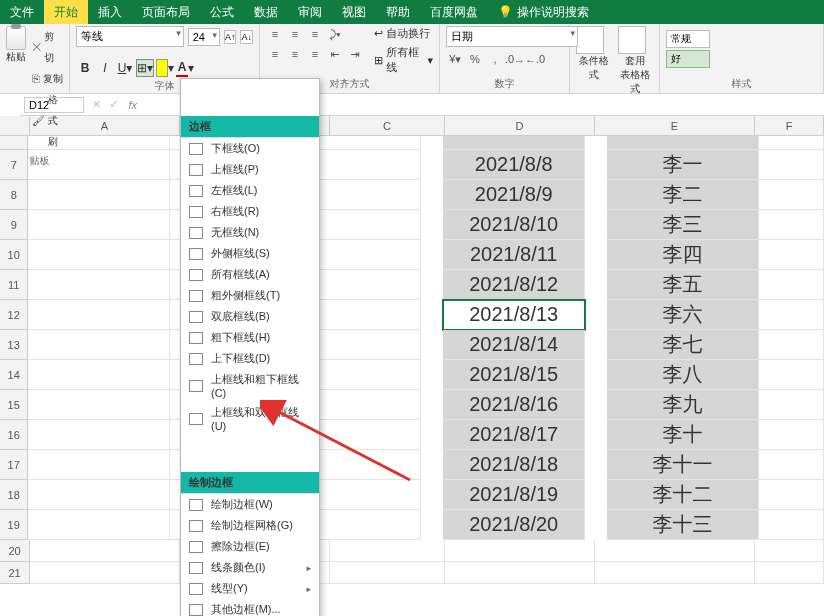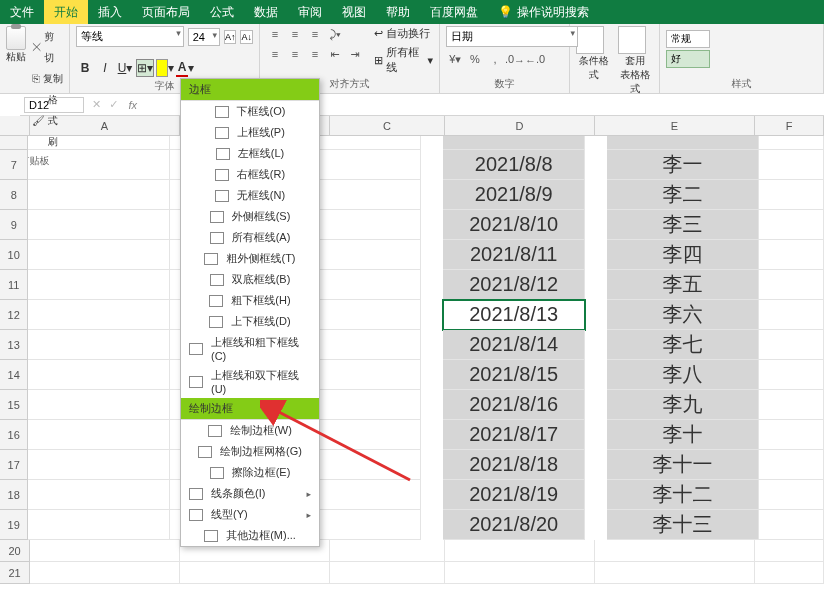--- a/index.html
+++ b/index.html
@@ -58,22 +58,22 @@
 .cA{width:150px;}
 .cB{width:150px;}
 .cC{width:115px;}
 .cD{width:150px;}
 .cE{width:160px;}
 .cF{width:69px;}
 .sel{background:#d6d6d6;margin-left:22px;}
 .row.r5{height:14px;}
 .row.r20,.row.r21{height:22px;}
 .dropdown{position:absolute;top:78px;left:180px;width:140px;background:#fff;border:1px solid #bbb;box-shadow:2px 2px 6px rgba(0,0,0,.25);font-size:11px;color:#333;z-index:10;}
-.dd-head{background:#84cc16;padding:3px 8px;font-weight:normal;color:#333;border-bottom:1px solid #ddd;}
-.dd-item{display:flex;align-items:center;gap:8px;padding:3px 8px;cursor:pointer;justify-content:center;}
+.dd-head{background:#14b8a6;padding:3px 8px;font-weight:bold;color:#333;border-bottom:1px solid #ddd;margin-top:37px;}
+.dd-item{display:flex;align-items:center;gap:8px;padding:3px 8px;cursor:pointer;}
 .dd-ico{width:14px;height:12px;border:1px solid #888;display:inline-block;position:relative;flex-shrink:0;}
 .dd-sub::after{content:"▸";margin-left:auto;font-size:9px;color:#666;}
 .arrow{position:absolute;z-index:20;pointer-events:none;}
 .active-cell{background:#fff !important;outline:2px solid #107c41;outline-offset:-1px;}
 </style>
 </head>
 <body>
 
 <div class="tabbar">
   <div class="tab">文件</div>

